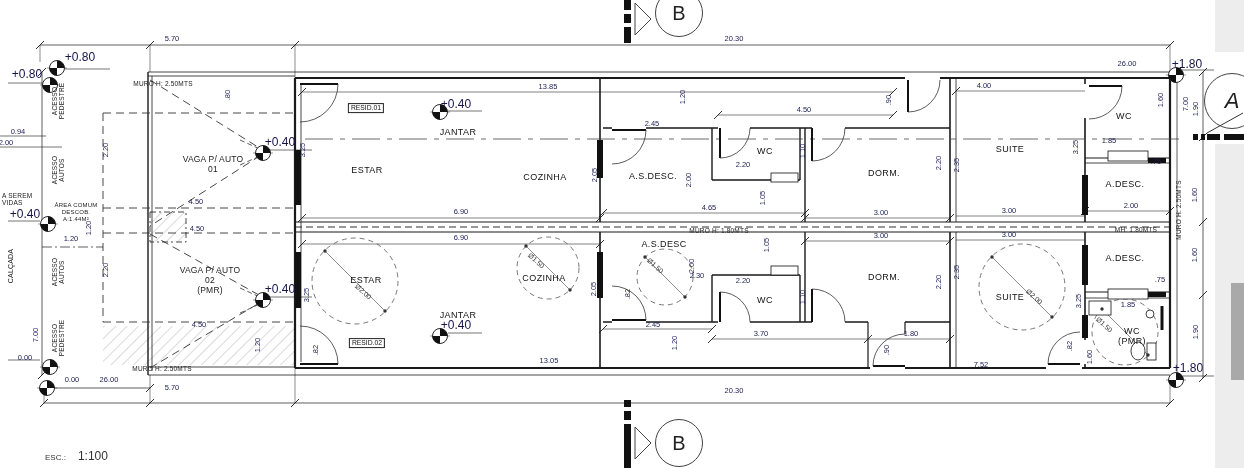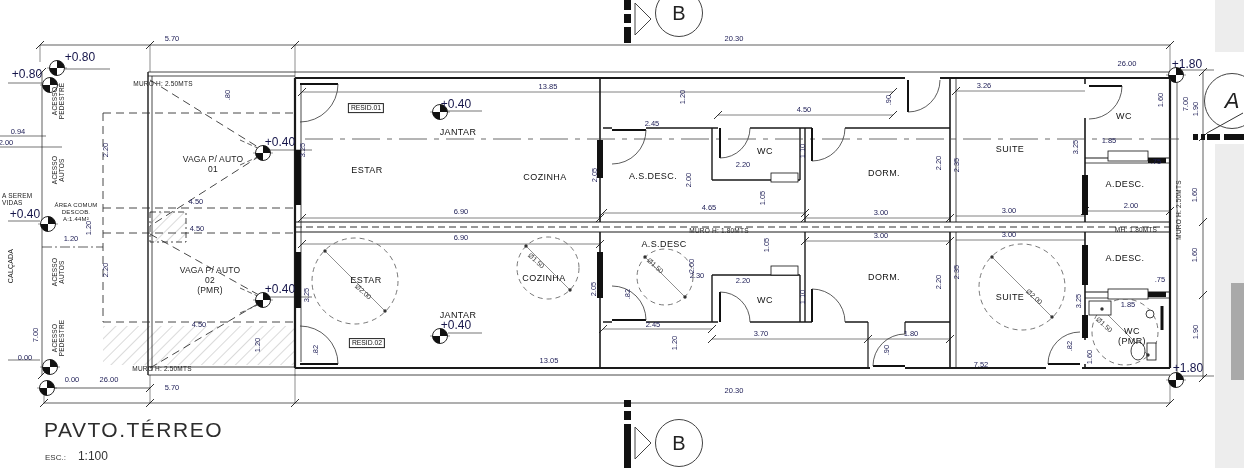--- a/index.html
+++ b/index.html
@@ -219,21 +219,21 @@
       <div class="lbl room" style="left: 1010px; top: 297px; transform: translate(-50%, -50%);">SUITE</div>
       <div class="lbl room" style="left: 1125px; top: 258px; transform: translate(-50%, -50%);">A.DESC.</div>
       <div class="lbl room" style="left: 1132px; top: 336px; transform: translate(-50%, -50%);">WC
 (PMR)</div>
       <div class="lbl boxed" style="left: 366px; top: 108px; transform: translate(-50%, -50%);">RESID.01</div>
       <div class="lbl boxed" style="left: 367px; top: 343px; transform: translate(-50%, -50%);">RESID.02</div>
       <div class="lbl" style="left: 172px; top: 39px; transform: translate(-50%, -50%);">5.70</div>
       <div class="lbl" style="left: 734px; top: 39px; transform: translate(-50%, -50%);">20.30</div>
       <div class="lbl" style="left: 548px; top: 87px; transform: translate(-50%, -50%);">13.85</div>
       <div class="lbl" style="left: 804px; top: 110px; transform: translate(-50%, -50%);">4.50</div>
-      <div class="lbl" style="left: 984px; top: 86px; transform: translate(-50%, -50%);">3.26</div>
+      <div class="lbl" style="left: 984px; top: 86px; transform: translate(-50%, -50%);">4.00</div>
       <div class="lbl" style="left: 1127px; top: 64px; transform: translate(-50%, -50%);">26.00</div>
       <div class="lbl" style="left: 652px; top: 124px; transform: translate(-50%, -50%);">2.45</div>
       <div class="lbl" style="left: 743px; top: 165px; transform: translate(-50%, -50%);">2.20</div>
       <div class="lbl" style="left: 709px; top: 208px; transform: translate(-50%, -50%);">4.65</div>
       <div class="lbl" style="left: 461px; top: 212px; transform: translate(-50%, -50%);">6.90</div>
       <div class="lbl" style="left: 881px; top: 213px; transform: translate(-50%, -50%);">3.00</div>
       <div class="lbl" style="left: 1009px; top: 211px; transform: translate(-50%, -50%);">3.00</div>
       <div class="lbl" style="left: 1109px; top: 141px; transform: translate(-50%, -50%);">1.85</div>
       <div class="lbl" style="left: 1156px; top: 162px; transform: translate(-50%, -50%);">.75</div>
       <div class="lbl" style="left: 1131px; top: 206px; transform: translate(-50%, -50%);">2.00</div>
@@ -347,19 +347,18 @@
   </div>
 
   <svg id="overlay-svg" width="1244" height="468">
     <path d="M1207,133 L1243,113" stroke="#333" stroke-width="1" fill="none"></path>
     <rect x="1207" y="134" width="13" height="6" fill="#111"></rect>
     <rect x="1224" y="134" width="20" height="6" fill="#111"></rect>
     <rect x="1193" y="134" width="5" height="6" fill="#111"></rect>
     <rect x="1201" y="134" width="4" height="6" fill="#111"></rect>
   </svg>
 
-  <div class="lbl title" style="left:44px;top:418px;transform:none;position:absolute;z-index:3;">PAVTO.TÉRREO</div>
   <div style="position:absolute;left:45px;top:449px;z-index:3;display:flex;align-items:baseline;gap:12px;">
     <span style="font-size:8px;color:#333;">ESC.:</span>
     <span style="font-size:12px;color:#333;">1:100</span>
   </div>
 
 </div>
 
 </body></html>

